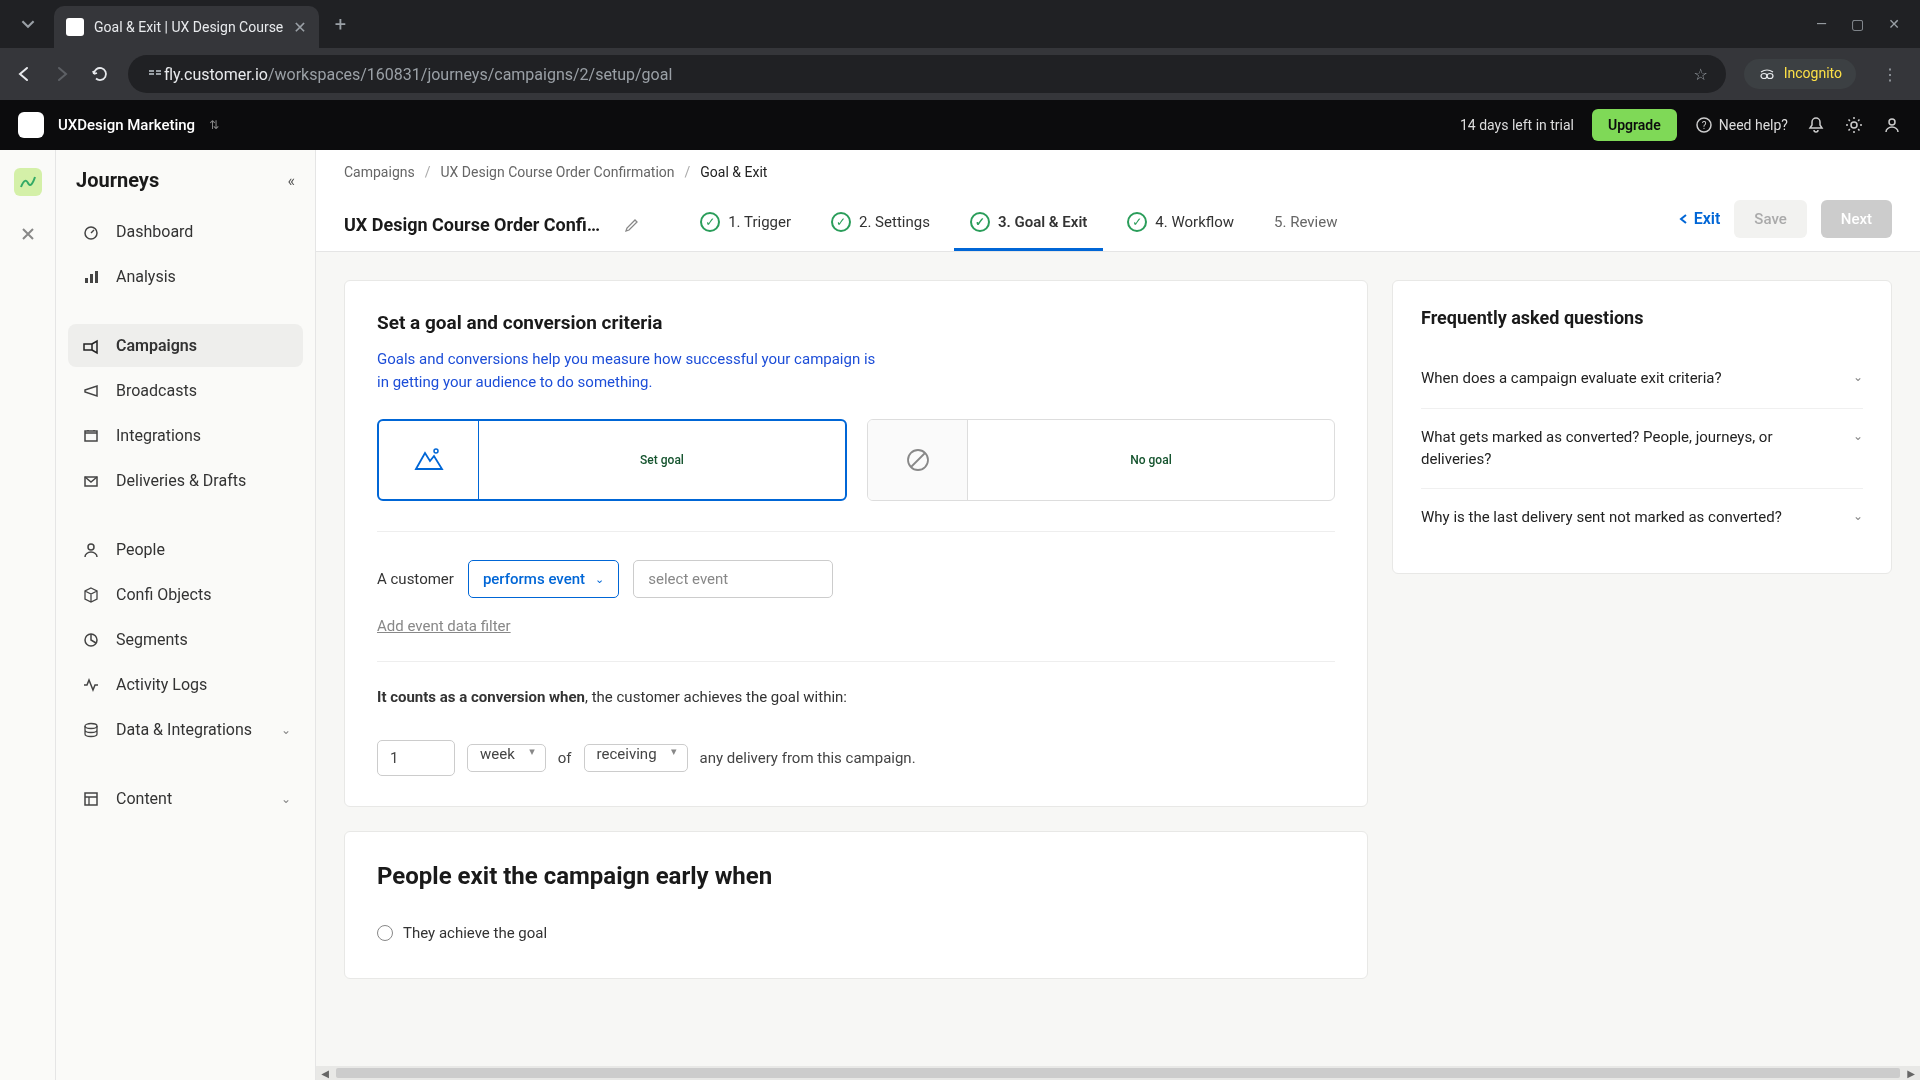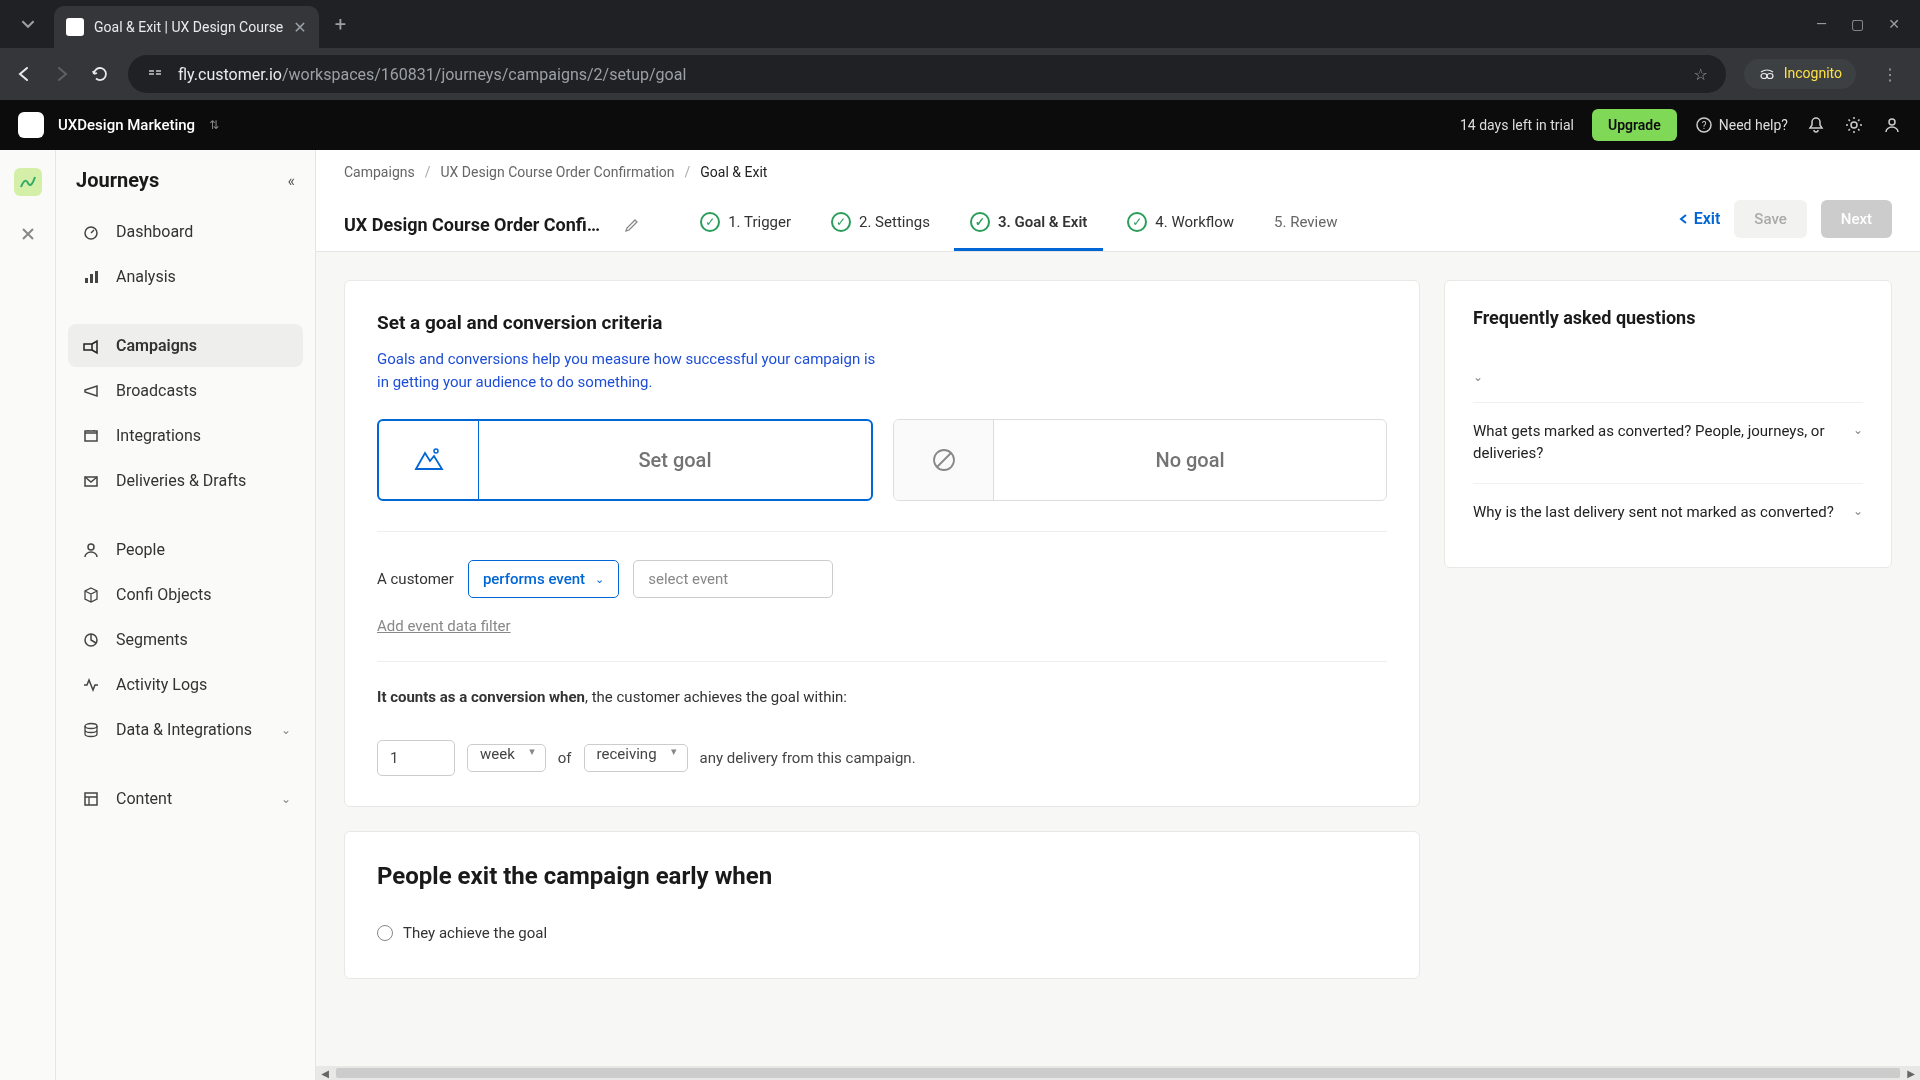--- a/index.html
+++ b/index.html
@@ -13,21 +13,21 @@
 .tab-favicon { width: 18px; height: 18px; background: #fff; border-radius: 3px; }
 .tab-title { color: #e8eaed; font-size: 14px; flex: 1; white-space: nowrap; overflow: hidden; text-overflow: ellipsis; }
 .tab-close { color: #9aa0a6; font-size: 16px; cursor: pointer; }
 .new-tab { color: #9aa0a6; font-size: 20px; margin-left: 16px; cursor: pointer; }
 .window-controls { margin-left: auto; display: flex; gap: 24px; color: #9aa0a6; padding-right: 10px; }
 .window-controls span { cursor: pointer; font-size: 14px; }
 
 .url-bar { background: #35363a; height: 52px; display: flex; align-items: center; padding: 0 14px; gap: 18px; }
 .nav-btn { color: #9aa0a6; display: flex; align-items: center; justify-content: center; cursor: pointer; }
 .nav-btn.disabled { opacity: 0.4; }
-.url-input-wrap { flex: 1; background: #202124; border-radius: 24px; height: 38px; display: flex; align-items: center; padding: 0 18px; gap: 14px; }
+.url-input-wrap { flex: 1; background: #202124; border-radius: 24px; height: 38px; display: flex; align-items: center; padding: 0 18px; }
 .url-lock { color: #9aa0a6; }
 .url-text { color: #9aa0a6; font-size: 16px; flex: 1; }
 .url-text .host { color: #e8eaed; }
 .url-star { color: #9aa0a6; cursor: pointer; }
 .incognito-badge { display: flex; align-items: flex-start; gap: 8px; background: #3c4043; border-radius: 20px; padding: 6px 14px; color: #fde047; font-size: 14px; }
 .menu-dots { color: #9aa0a6; cursor: pointer; padding: 0 8px; }
 
 
 .app { background: #fff; height: calc(1080px - 100px); display: flex; flex-direction: column; }
 
@@ -83,42 +83,42 @@
 .card { background: #fff; border: 1px solid #e8e8e6; border-radius: 6px; padding: 30px 32px; margin-bottom: 24px; }
 .card h2 { font-size: 19px; font-weight: 700; color: #1a1a1a; margin-bottom: 14px; }
 .card-desc { font-size: 15px; color: #1d4ed8; line-height: 1.5; margin-bottom: 26px; max-width: 500px; }
 
 .goal-options { display: flex; gap: 20px; }
 .goal-opt { flex: 1; border: 1px solid #ddd; border-radius: 6px; display: flex; align-items: stretch; height: 82px; cursor: pointer; overflow: hidden; }
 .goal-opt.selected { border: 2px solid #0066d6; }
 .goal-opt-icon { width: 100px; display: flex; align-items: center; justify-content: center; border-right: 1px solid #ddd; color: #0066d6; font-size: 28px; }
 .goal-opt.selected .goal-opt-icon { border-right-color: #0066d6; }
 .goal-opt:not(.selected) .goal-opt-icon { color: #888; background: #fafafa; }
-.goal-opt-label { flex: 1; display: flex; align-items: center; justify-content: center; font-size: 20px; font-weight: 500; color: #737373; }
+.goal-opt-label { flex: 1; display: flex; align-items: center; justify-content: center; font-size: 12px; font-weight: 500; color: #14532d; }
 
 .criteria-block { border-top: 1px solid #eee; margin-top: 30px; padding-top: 28px; }
 .criteria-row { display: flex; align-items: center; gap: 14px; font-size: 15px; color: #333; margin-bottom: 18px; }
 .dropdown { border: 1.5px solid #0066d6; border-radius: 5px; padding: 9px 14px; display: flex; align-items: center; gap: 10px; cursor: pointer; color: #0066d6; font-weight: 500; background: #fff; }
 .dropdown .arrow { font-size: 11px; }
 .text-input { border: 1px solid #ccc; border-radius: 5px; padding: 9px 14px; font-size: 15px; color: #888; background: #fff; min-width: 200px; }
 .add-filter-link { color: #888; font-size: 15px; text-decoration: underline; cursor: pointer; }
 
 .conversion-block { border-top: 1px solid #eee; margin-top: 26px; padding-top: 26px; }
 .conv-label { font-size: 15px; color: #333; margin-bottom: 34px; }
 .conv-label strong { font-weight: 700; }
 .conv-row { display: flex; align-items: center; gap: 12px; font-size: 15px; color: #444; }
 .num-input { border: 1px solid #ccc; border-radius: 5px; padding: 8px 12px; width: 78px; background: #fff; }
 .select-box { border: 1px solid #ccc; border-radius: 5px; padding: 0 30px 8px 12px; background: #fff; position: relative; cursor: pointer; }
 .select-box::after { content: '▾'; position: absolute; right: 10px; color: #888; font-size: 11px; }
 
 .exit-section h2 { font-size: 24px; font-weight: 700; margin-bottom: 28px; }
 .radio-row { display: flex; align-items: center; gap: 10px; font-size: 15px; color: #333; padding: 6px 0; }
 .radio { width: 16px; height: 16px; border: 1.5px solid #888; border-radius: 50%; }
 
-.faq-panel { width: 448px; background: #fff; border: 1px solid #e8e8e6; border-radius: 6px; padding: 26px 28px; }
+.faq-panel { width: 500px; background: #fff; border: 1px solid #e8e8e6; border-radius: 6px; padding: 26px 28px; }
 .faq-panel h3 { font-size: 18px; font-weight: 700; margin-bottom: 22px; color: #1a1a1a; }
 .faq-item { display: flex; justify-content: space-between; align-items: flex-start; gap: 16px; padding: 18px 0; border-bottom: 1px solid #f0f0f0; cursor: pointer; }
 .faq-item:last-child { border-bottom: none; }
 .faq-q { font-size: 15px; color: #222; line-height: 1.45; flex: 1; }
 .faq-chev { color: #888; font-size: 12px; margin-top: 2px; }
 
 .hscroll { position: absolute; bottom: 0; left: 0; right: 0; height: 14px; background: #e8e8e6; display: flex; align-items: center; }
 .hscroll-arrow { width: 18px; text-align: center; color: #666; font-size: 10px; cursor: pointer; }
 .hscroll-track { flex: 1; height: 10px; background: #ccc; border-radius: 2px; margin: 0 2px; }
 
@@ -457,20 +457,21 @@
             <div class="radio-row">
               <span class="radio"></span>
               <span>They achieve the goal</span>
             </div>
           </div>
         </div>
 
         <div class="faq-panel">
           <h3>Frequently asked questions</h3>
           <div class="faq-item">
+              <span class="faq-q">When does a campaign evaluate exit criteria?</span>
               <span class="faq-chev">⌄</span>
             </div>
           <div class="faq-item">
               <span class="faq-q">What gets marked as converted? People, journeys, or deliveries?</span>
               <span class="faq-chev">⌄</span>
             </div>
           <div class="faq-item">
               <span class="faq-q">Why is the last delivery sent not marked as converted?</span>
               <span class="faq-chev">⌄</span>
             </div>

